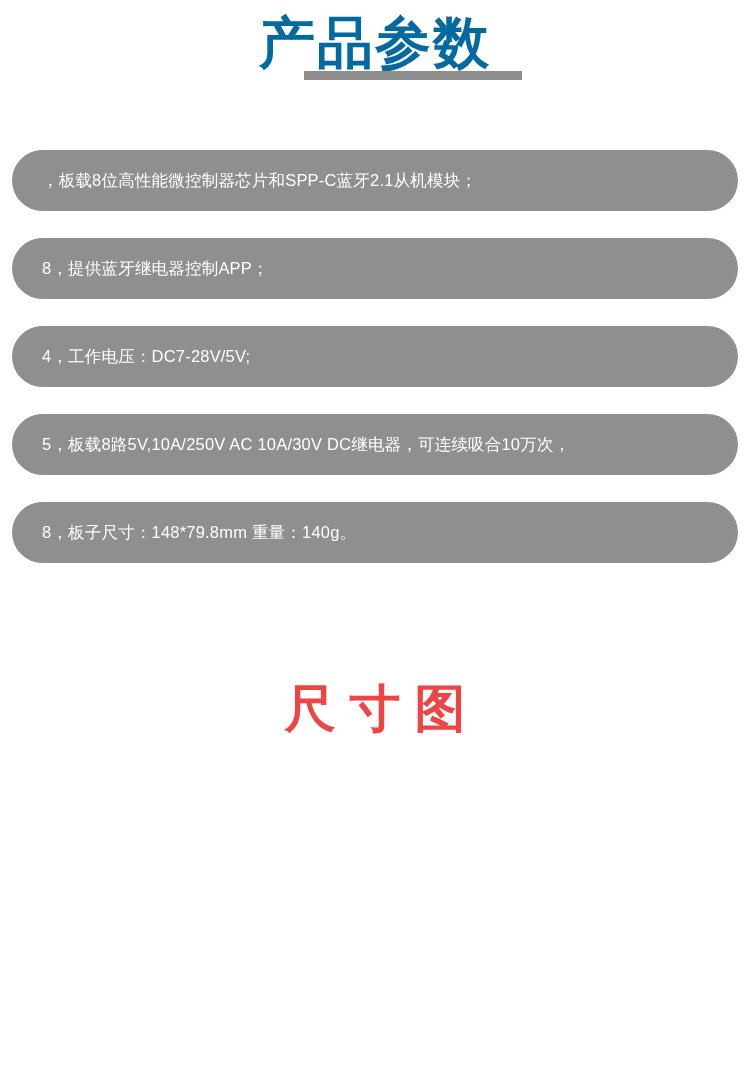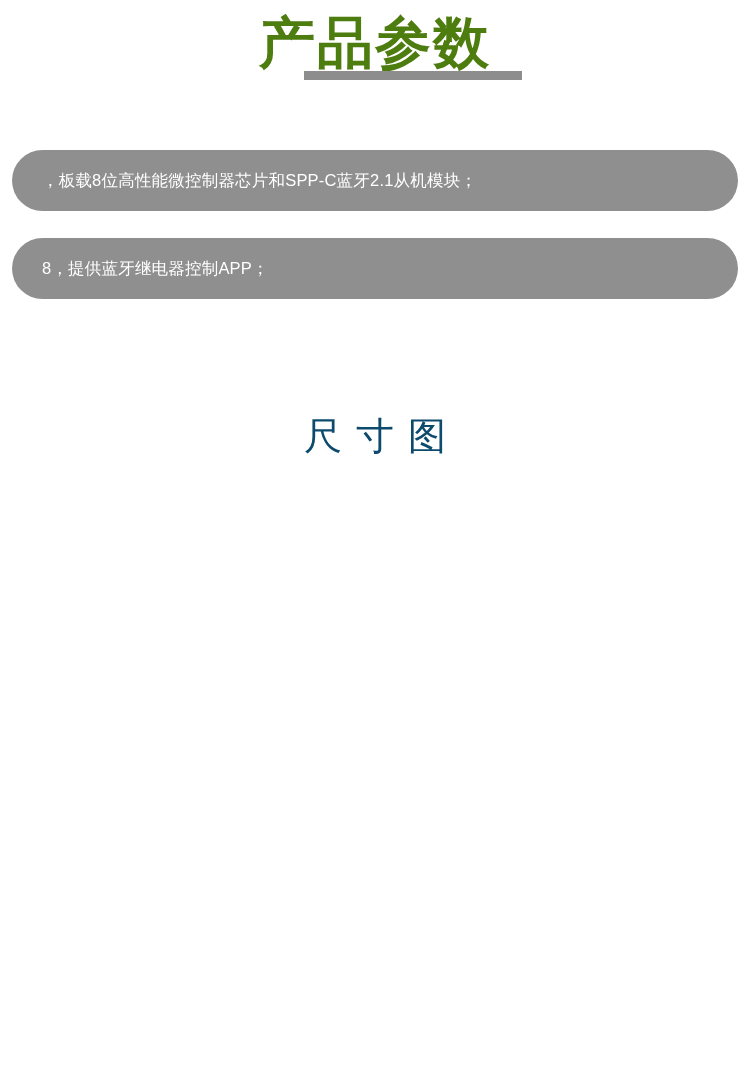--- a/index.html
+++ b/index.html
@@ -25,21 +25,21 @@
     width: 100%;
     text-align: center;
     padding-top: 8px;
     position: relative;
   }
   .main-title {
     display: inline-block;
     position: relative;
     font-size: 56px;
     font-weight: bold;
-    color: #4d7c0f;
+    color: #0369a1;
     letter-spacing: 2px;
     line-height: 1.25;
     padding: 0 6px;
   }
   .title-underline {
     position: absolute;
     left: 50%;
     transform: translateX(-50%);
     margin-left: 38px;
     bottom: -2px;
@@ -70,25 +70,25 @@
     margin-bottom: 0;
   }
   
   .sub-title-wrap {
     width: 100%;
     text-align: center;
     margin-top: 112px;
   }
   .sub-title {
     display: inline-block;
-    font-size: 38px;
-    color: #0c4a6e;
+    font-size: 51px;
+    color: #ef4444;
     letter-spacing: 14px;
     text-indent: 14px;
-    font-weight: normal;
+    font-weight: bold;
   }
 </style>
 </head>
 <body>
 
 <div class="page">
 
   <div class="title-wrap">
     <div class="main-title">
       <span>产品参数</span>
@@ -96,19 +96,28 @@
     </div>
   </div>
 
   <div class="spec-list">
     <div class="spec-item">
       <span>，板载8位高性能微控制器芯片和SPP-C蓝牙2.1从机模块；</span>
     </div>
     <div class="spec-item">
       <span>8，提供蓝牙继电器控制APP；</span>
     </div>
+    <div class="spec-item">
+      <span>4，工作电压：DC7-28V/5V;</span>
+    </div>
+    <div class="spec-item">
+      <span>5，板载8路5V,10A/250V AC 10A/30V DC继电器，可连续吸合10万次，</span>
+    </div>
+    <div class="spec-item">
+      <span>8，板子尺寸：148*79.8mm  重量：140g。</span>
+    </div>
   </div>
 
   <div class="sub-title-wrap">
     <div class="sub-title">尺寸图</div>
   </div>
 
 </div>
 
 </body></html>

